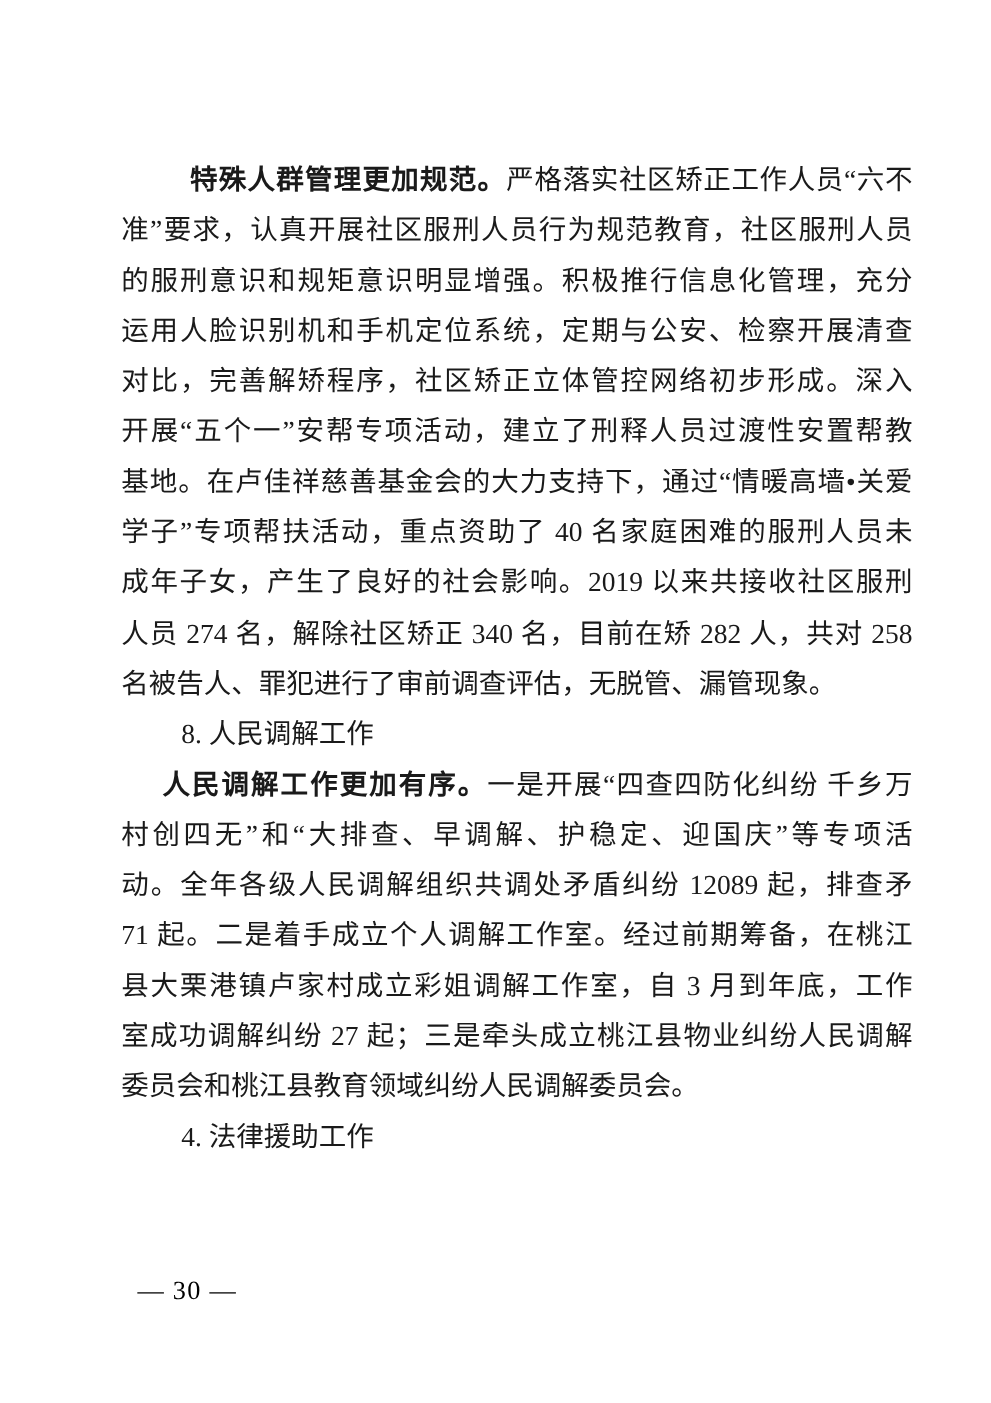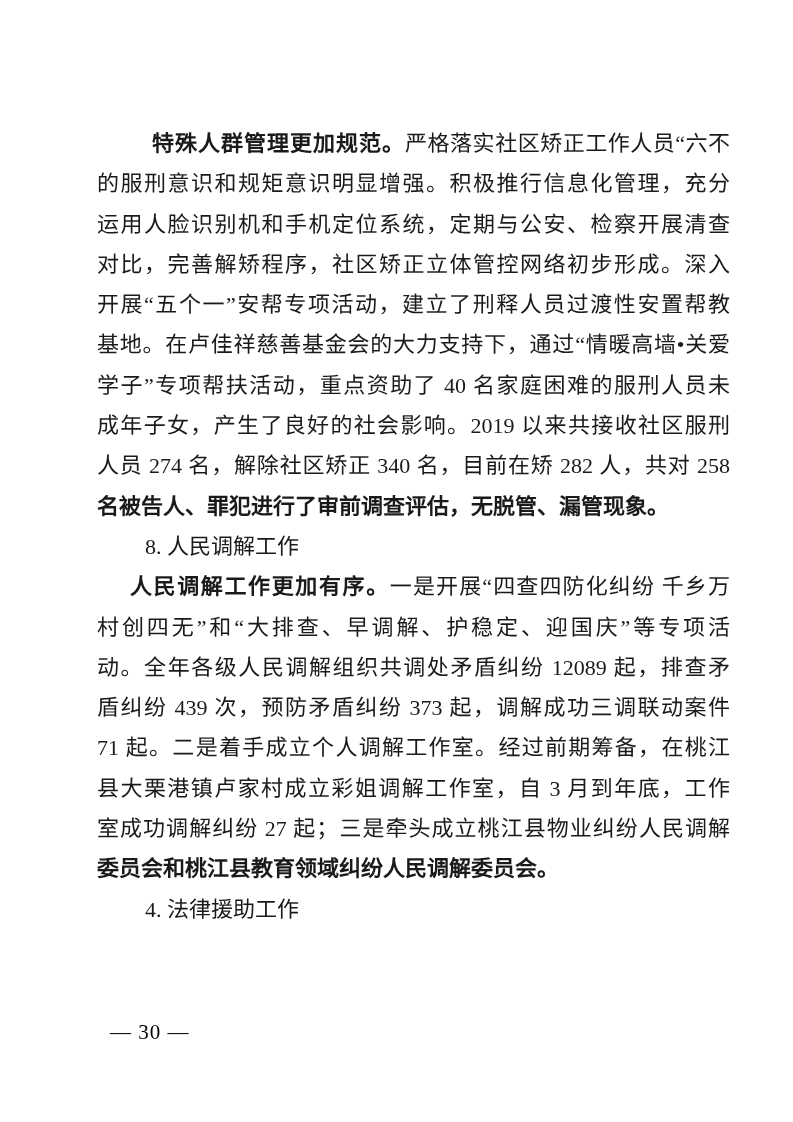--- a/index.html
+++ b/index.html
@@ -23,21 +23,20 @@
     width: 633px;
     font-size: 22px;
     line-height: 40.3px;
   }
   .para .line {
     text-align: justify;
     text-align-last: justify;
   }
   .para .line.last {
     text-align-last: left;
-    font-weight: bold;
   }
   .para .line:first-child {
     padding-left: var(--indent, 0px);
   }
   .lead-bold {
     font-weight: 700;
     font-family: "Liberation Sans", "DejaVu Sans", sans-serif;
     letter-spacing: 0.5px;
   }
   .heading {
@@ -55,38 +54,38 @@
   }
 </style>
 </head>
 <body>
 
 <div class="page">
   <div class="content">
 
     <div class="para" style="--indent:55px">
         <div class="line"><span class="lead-bold">特殊人群管理更加规范。</span><span>严格落实社区矫正工作人员“六不</span></div>
+        <div class="line"><span>准”要求，认真开展社区服刑人员行为规范教育，社区服刑人员</span></div>
         <div class="line"><span>的服刑意识和规矩意识明显增强。积极推行信息化管理，充分</span></div>
         <div class="line"><span>运用人脸识别机和手机定位系统，定期与公安、检察开展清查</span></div>
         <div class="line"><span>对比，完善解矫程序，社区矫正立体管控网络初步形成。深入</span></div>
         <div class="line"><span>开展“五个一”安帮专项活动，建立了刑释人员过渡性安置帮教</span></div>
         <div class="line"><span>基地。在卢佳祥慈善基金会的大力支持下，通过“情暖高墙•关爱</span></div>
         <div class="line"><span>学子”专项帮扶活动，重点资助了 40 名家庭困难的服刑人员未</span></div>
         <div class="line"><span>成年子女，产生了良好的社会影响。2019 以来共接收社区服刑</span></div>
         <div class="line"><span>人员 274 名，解除社区矫正 340 名，目前在矫 282 人，共对 258</span></div>
         <div class="line last"><span>名被告人、罪犯进行了审前调查评估，无脱管、漏管现象。</span></div>
       </div>
 
     <div class="heading">8. 人民调解工作</div>
 
     <div class="para" style="--indent:33px">
         <div class="line"><span class="lead-bold">人民调解工作更加有序。</span><span>一是开展“四查四防化纠纷 千乡万</span></div>
         <div class="line"><span>村创四无”和“大排查、早调解、护稳定、迎国庆”等专项活</span></div>
         <div class="line"><span>动。全年各级人民调解组织共调处矛盾纠纷 12089 起，排查矛</span></div>
-        <div class="line"><span>盾纠纷 439 次，预防矛盾纠纷 373 起，调解成功三调联动案件</span></div>
         <div class="line"><span>71 起。二是着手成立个人调解工作室。经过前期筹备，在桃江</span></div>
         <div class="line"><span>县大栗港镇卢家村成立彩姐调解工作室，自 3 月到年底，工作</span></div>
         <div class="line"><span>室成功调解纠纷 27 起；三是牵头成立桃江县物业纠纷人民调解</span></div>
         <div class="line last"><span>委员会和桃江县教育领域纠纷人民调解委员会。</span></div>
       </div>
 
     <div class="heading">4. 法律援助工作</div>
 
   </div>
 

